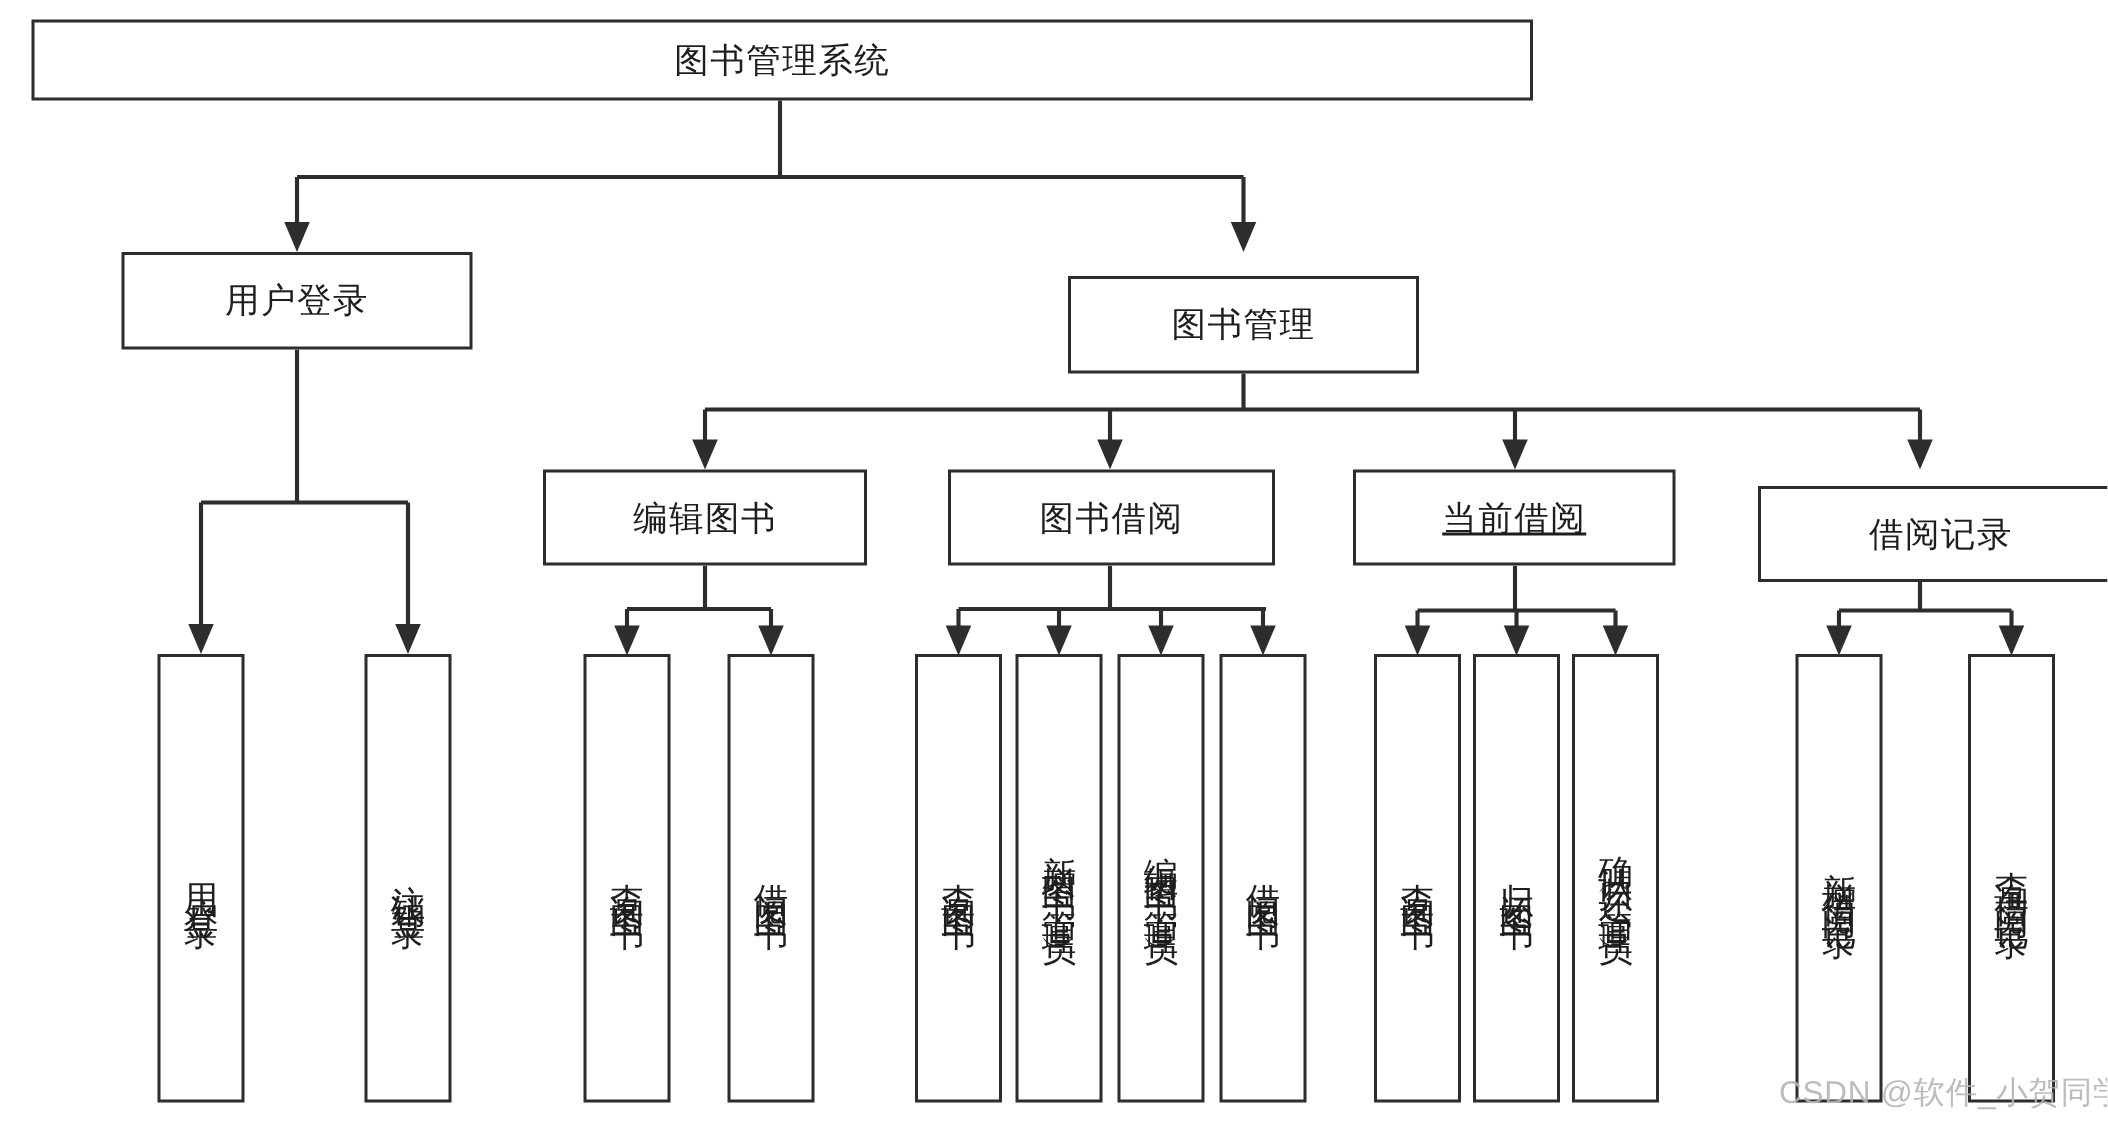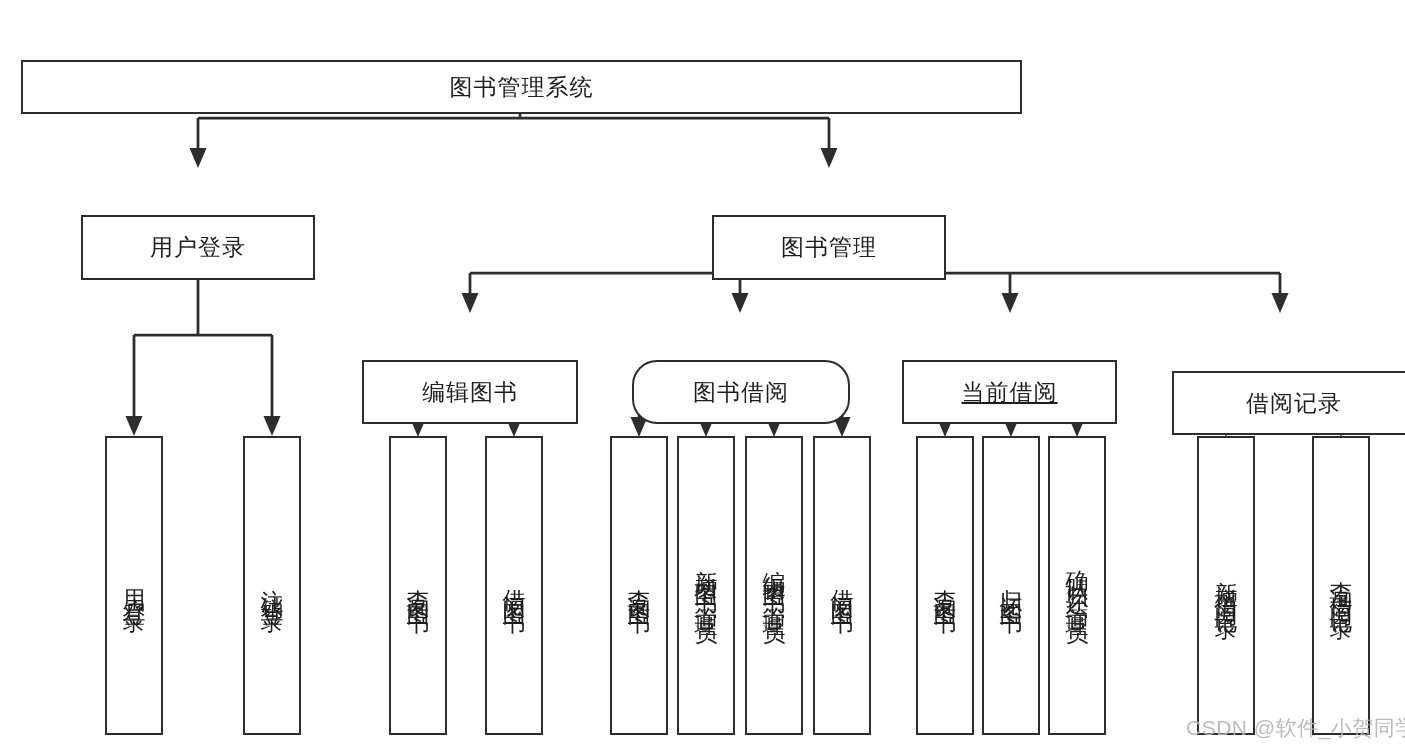--- a/index.html
+++ b/index.html
@@ -15,21 +15,21 @@
     position:absolute;
     box-sizing:border-box;
     border:2.5px solid #2d2d2d;
     background:#ffffff;
     display:flex;
     align-items:center;
     justify-content:center;
     z-index:2;
     color:#1e1e1e;
   }
-  .hbox{font-size:23px;letter-spacing:1px;margin-top:47px;}
+  .hbox{font-size:23px;letter-spacing:1px;}
   .vbox{
     width:58px;top:436px;height:299px;
     font-size:23px;
     writing-mode:vertical-rl;
     text-orientation:mixed;
     letter-spacing:0.32em;
     line-height:1;
   }
   .vbox span{display:block;}
   #watermark{
@@ -38,23 +38,23 @@
     z-index:3;
     font-size:21px;
     color:#b5b5b5;
     opacity:0.9;
     letter-spacing:0.5px;
     white-space:nowrap;
   }
   
   #n-root{left:21px;top:13px;width:1001px;height:54px;}
   #n-user-login{left:81px;top:168px;width:234px;height:65px;}
-  #n-book-mgmt{left:712px;top:168px;width:234px;height:65px;}
+  #n-book-mgmt{left:712px;top:184px;width:234px;height:65px;}
   #n-new-book{left:362px;top:313px;width:216px;height:64px;}
-  #n-book-borrow{left:632px;top:313px;width:218px;height:64px;border-radius:25px;}
+  #n-book-borrow{left:632px;top:313px;width:218px;height:64px;}
   #n-current-borrow{left:902px;top:313px;width:215px;height:64px;text-decoration:underline;}
   #n-borrow-record{left:1172px;top:324px;width:244px;height:64px;}
   
   #n-leaf-user-login{left:105px;}
   #n-leaf-logout{left:243px;}
   #n-leaf-nb-query{left:389px;}
   #n-leaf-nb-borrow{left:485px;}
   #n-leaf-bb-query{left:610px;}
   #n-leaf-bb-add{left:677px;}
   #n-leaf-bb-edit{left:745px;}

